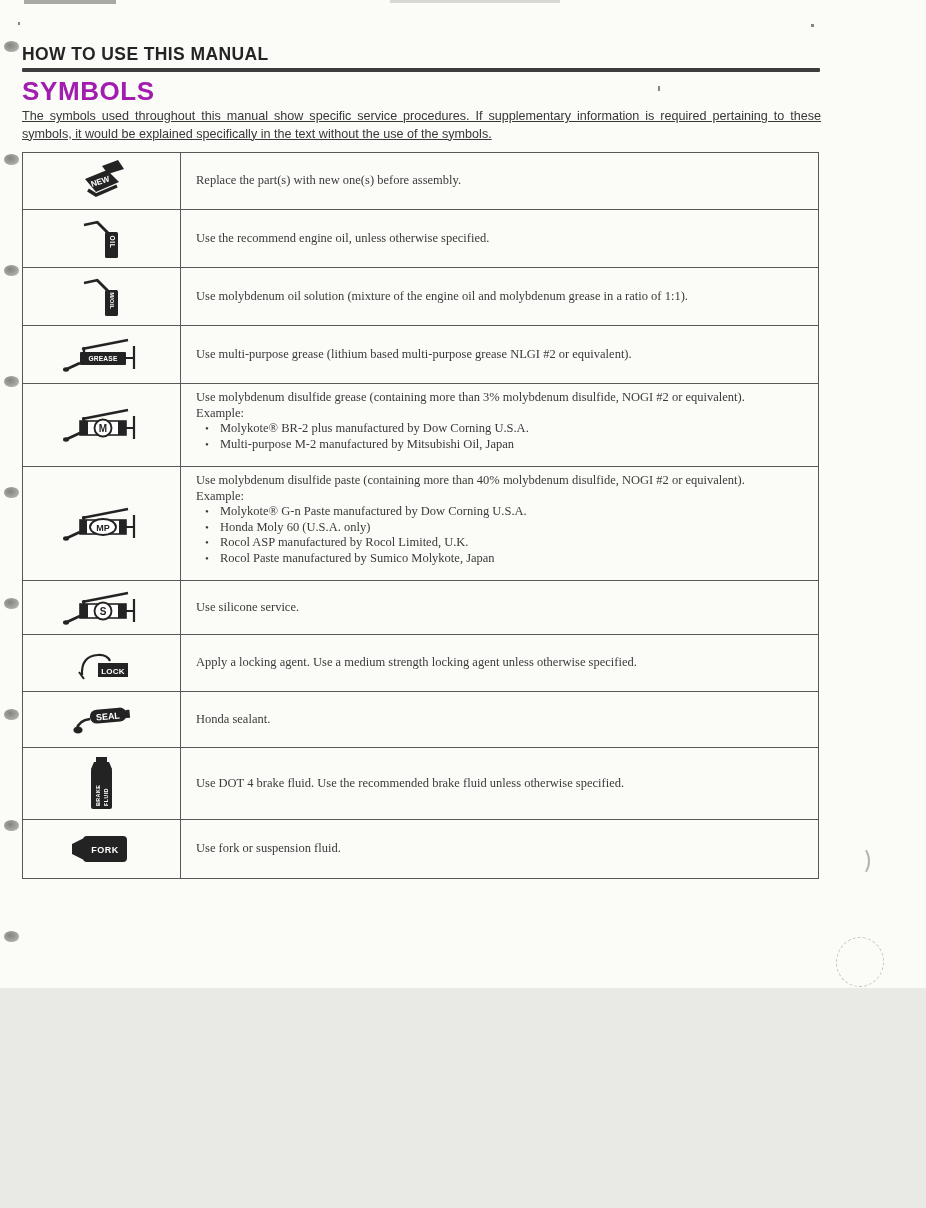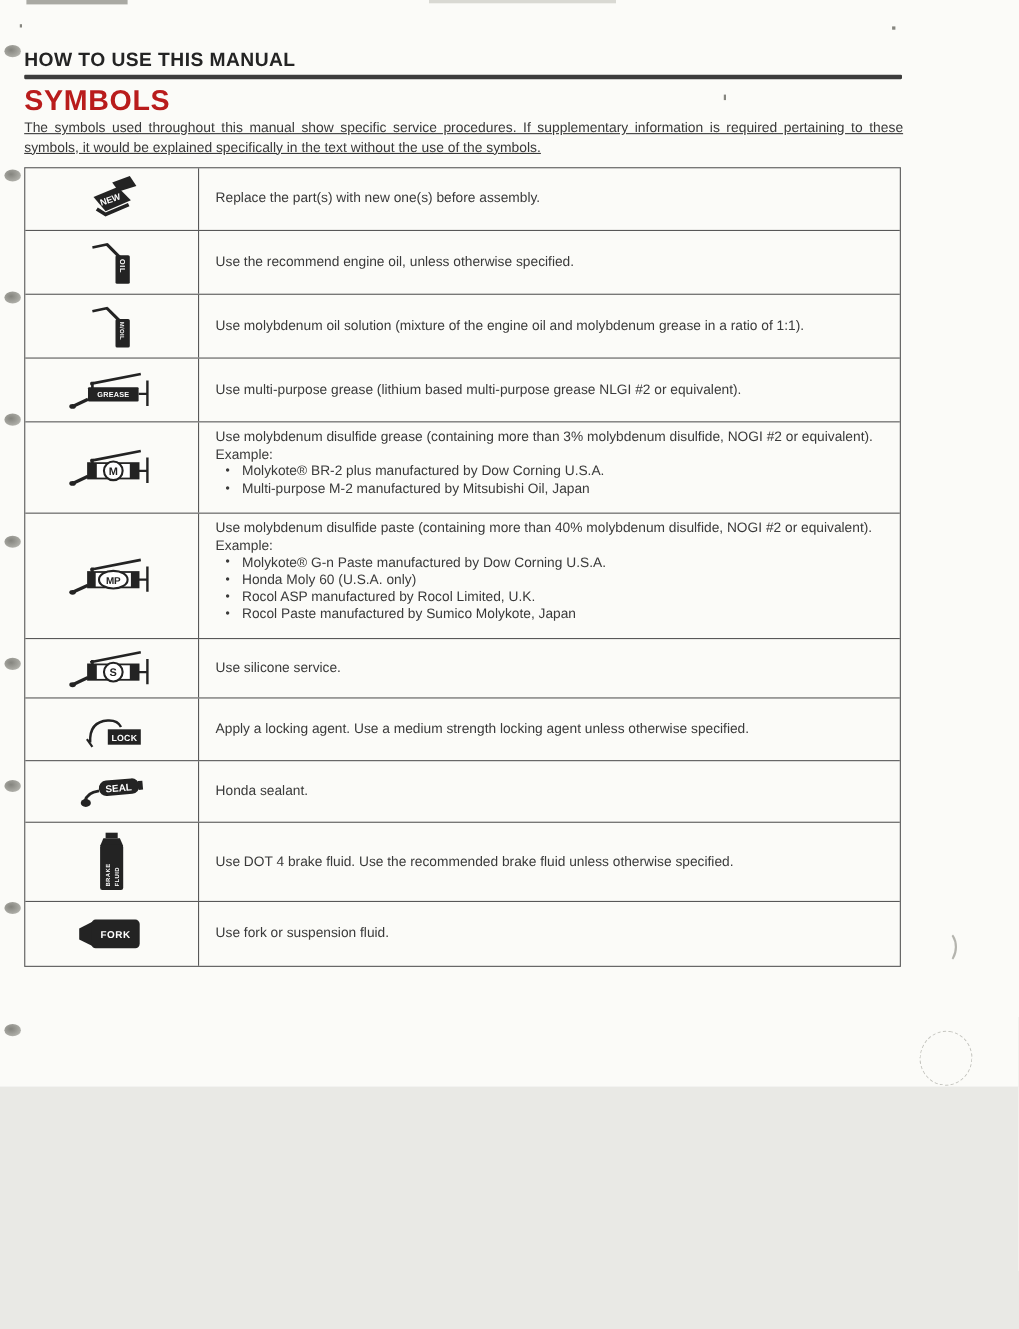--- a/index.html
+++ b/index.html
@@ -13,38 +13,38 @@
   .header-title {
     position:absolute; left:22px; top:44px;
     font-size:17.5px; font-weight:bold; letter-spacing:.4px; color:#242424;
   }
   .header-rule {
     position:absolute; left:22px; top:68px; width:798px; height:4px;
     background:#3c3c3c; border-radius:1px;
   }
   .page-title {
     position:absolute; left:22px; top:76px;
-    font-size:26px; font-weight:bold; letter-spacing:.6px; color:#b91c1c;
+    font-size:26px; font-weight:bold; letter-spacing:.6px; color:#a21caf;
   }
   .intro {
     position:absolute; left:22px; top:108px; width:799px;
     font-size:12.6px; line-height:17.5px; text-align:justify; color:#383838;text-decoration:underline;
   }
   
   .symbols-table {
     position:absolute; left:22px; top:152px; width:797px;
     border:1px solid #585858; background:#fbfbf8;
   }
   .trow { display:flex; border-bottom:1px solid #585858; }
   .trow:last-child { border-bottom:none; }
   .cell-icon {
     width:158px; flex:0 0 158px; border-right:1px solid #585858;
     display:flex; align-items:center; justify-content:center;
   }
-  .cell-desc { flex:1; padding:4px 10px 4px 15px; font-size:12.5px; line-height:15.6px; color:#3a3a3a; }
+  .cell-desc { flex:1; padding:4px 10px 4px 15px; font-size:12.5px; line-height:15.6px; color:#3a3a3a;font-family:Liberation Serif, serif; }
   .cell-desc.center { display:flex; align-items:center; }
   .cell-desc.top { padding-top:6px; }
   .cell-desc .just { text-align:justify; }
   .bullet-item { padding-left:24px; position:relative; }
   .bullet-item::before { content:"•"; position:absolute; left:9px; font-size:11px; }
   svg .dk { fill:#232323; }
   svg text { font-family:"Liberation Sans", sans-serif; }
   
   .punch-dot {
     position:absolute; left:4px; width:15px; height:11px; border-radius:50%;

